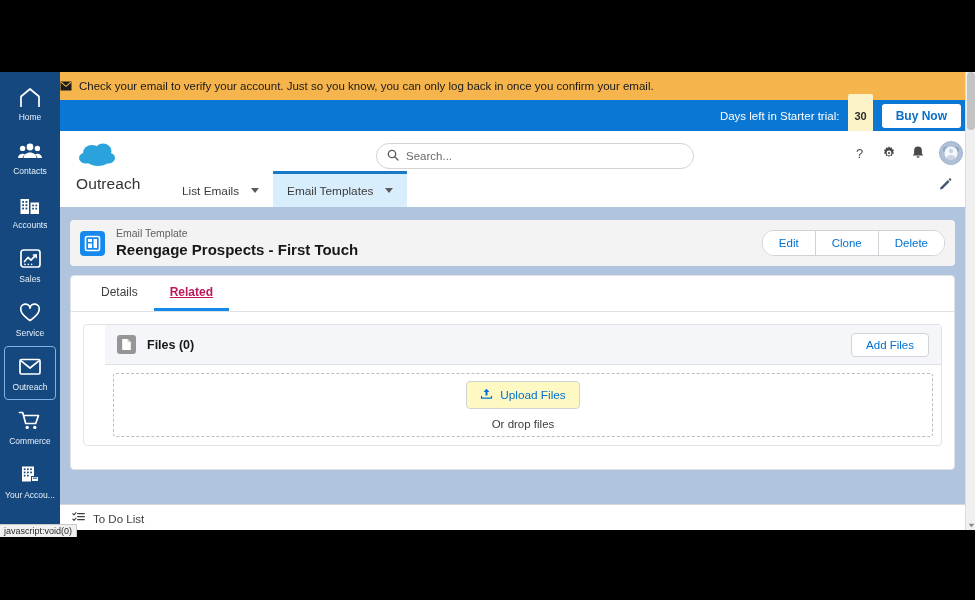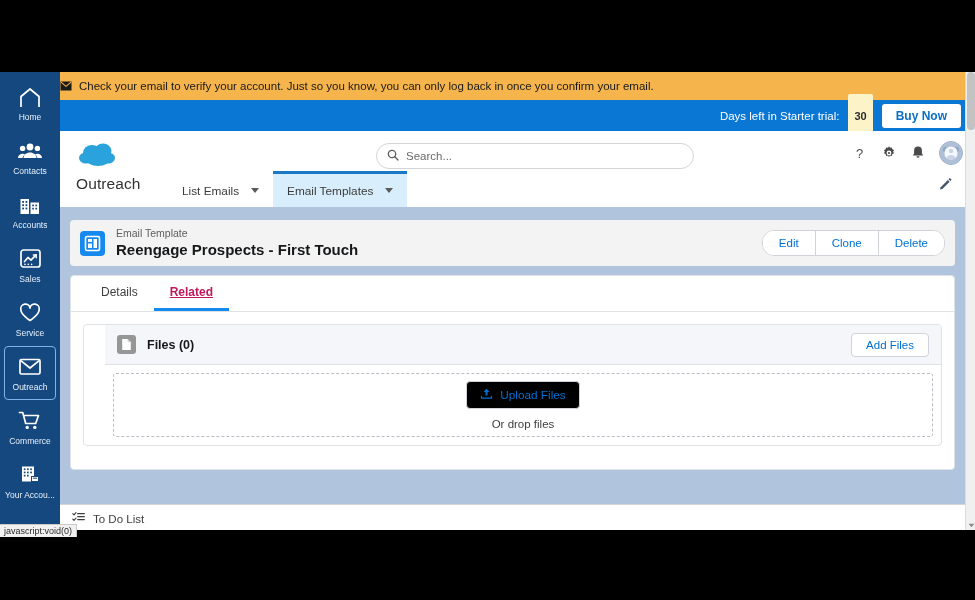--- a/index.html
+++ b/index.html
@@ -351,21 +351,21 @@
     height: 64px;
     border: 1px dashed #b9bfc6;
     border-radius: 3px;
     display: flex;
     flex-direction: column;
     align-items: center;
     justify-content: center;
     gap: 9px;
   }
   #upload-files-btn {
-    background: #000000;
+    background: #fef9c3;
     border: 1px solid #d0d4d8;
     border-radius: 4px;
     color: #0070d2;
     font-size: 11.8px;
     padding: 5px 13px;
     cursor: pointer;
     display: flex;
     align-items: center;
     gap: 7px;
     font-family: "Liberation Sans", sans-serif;

